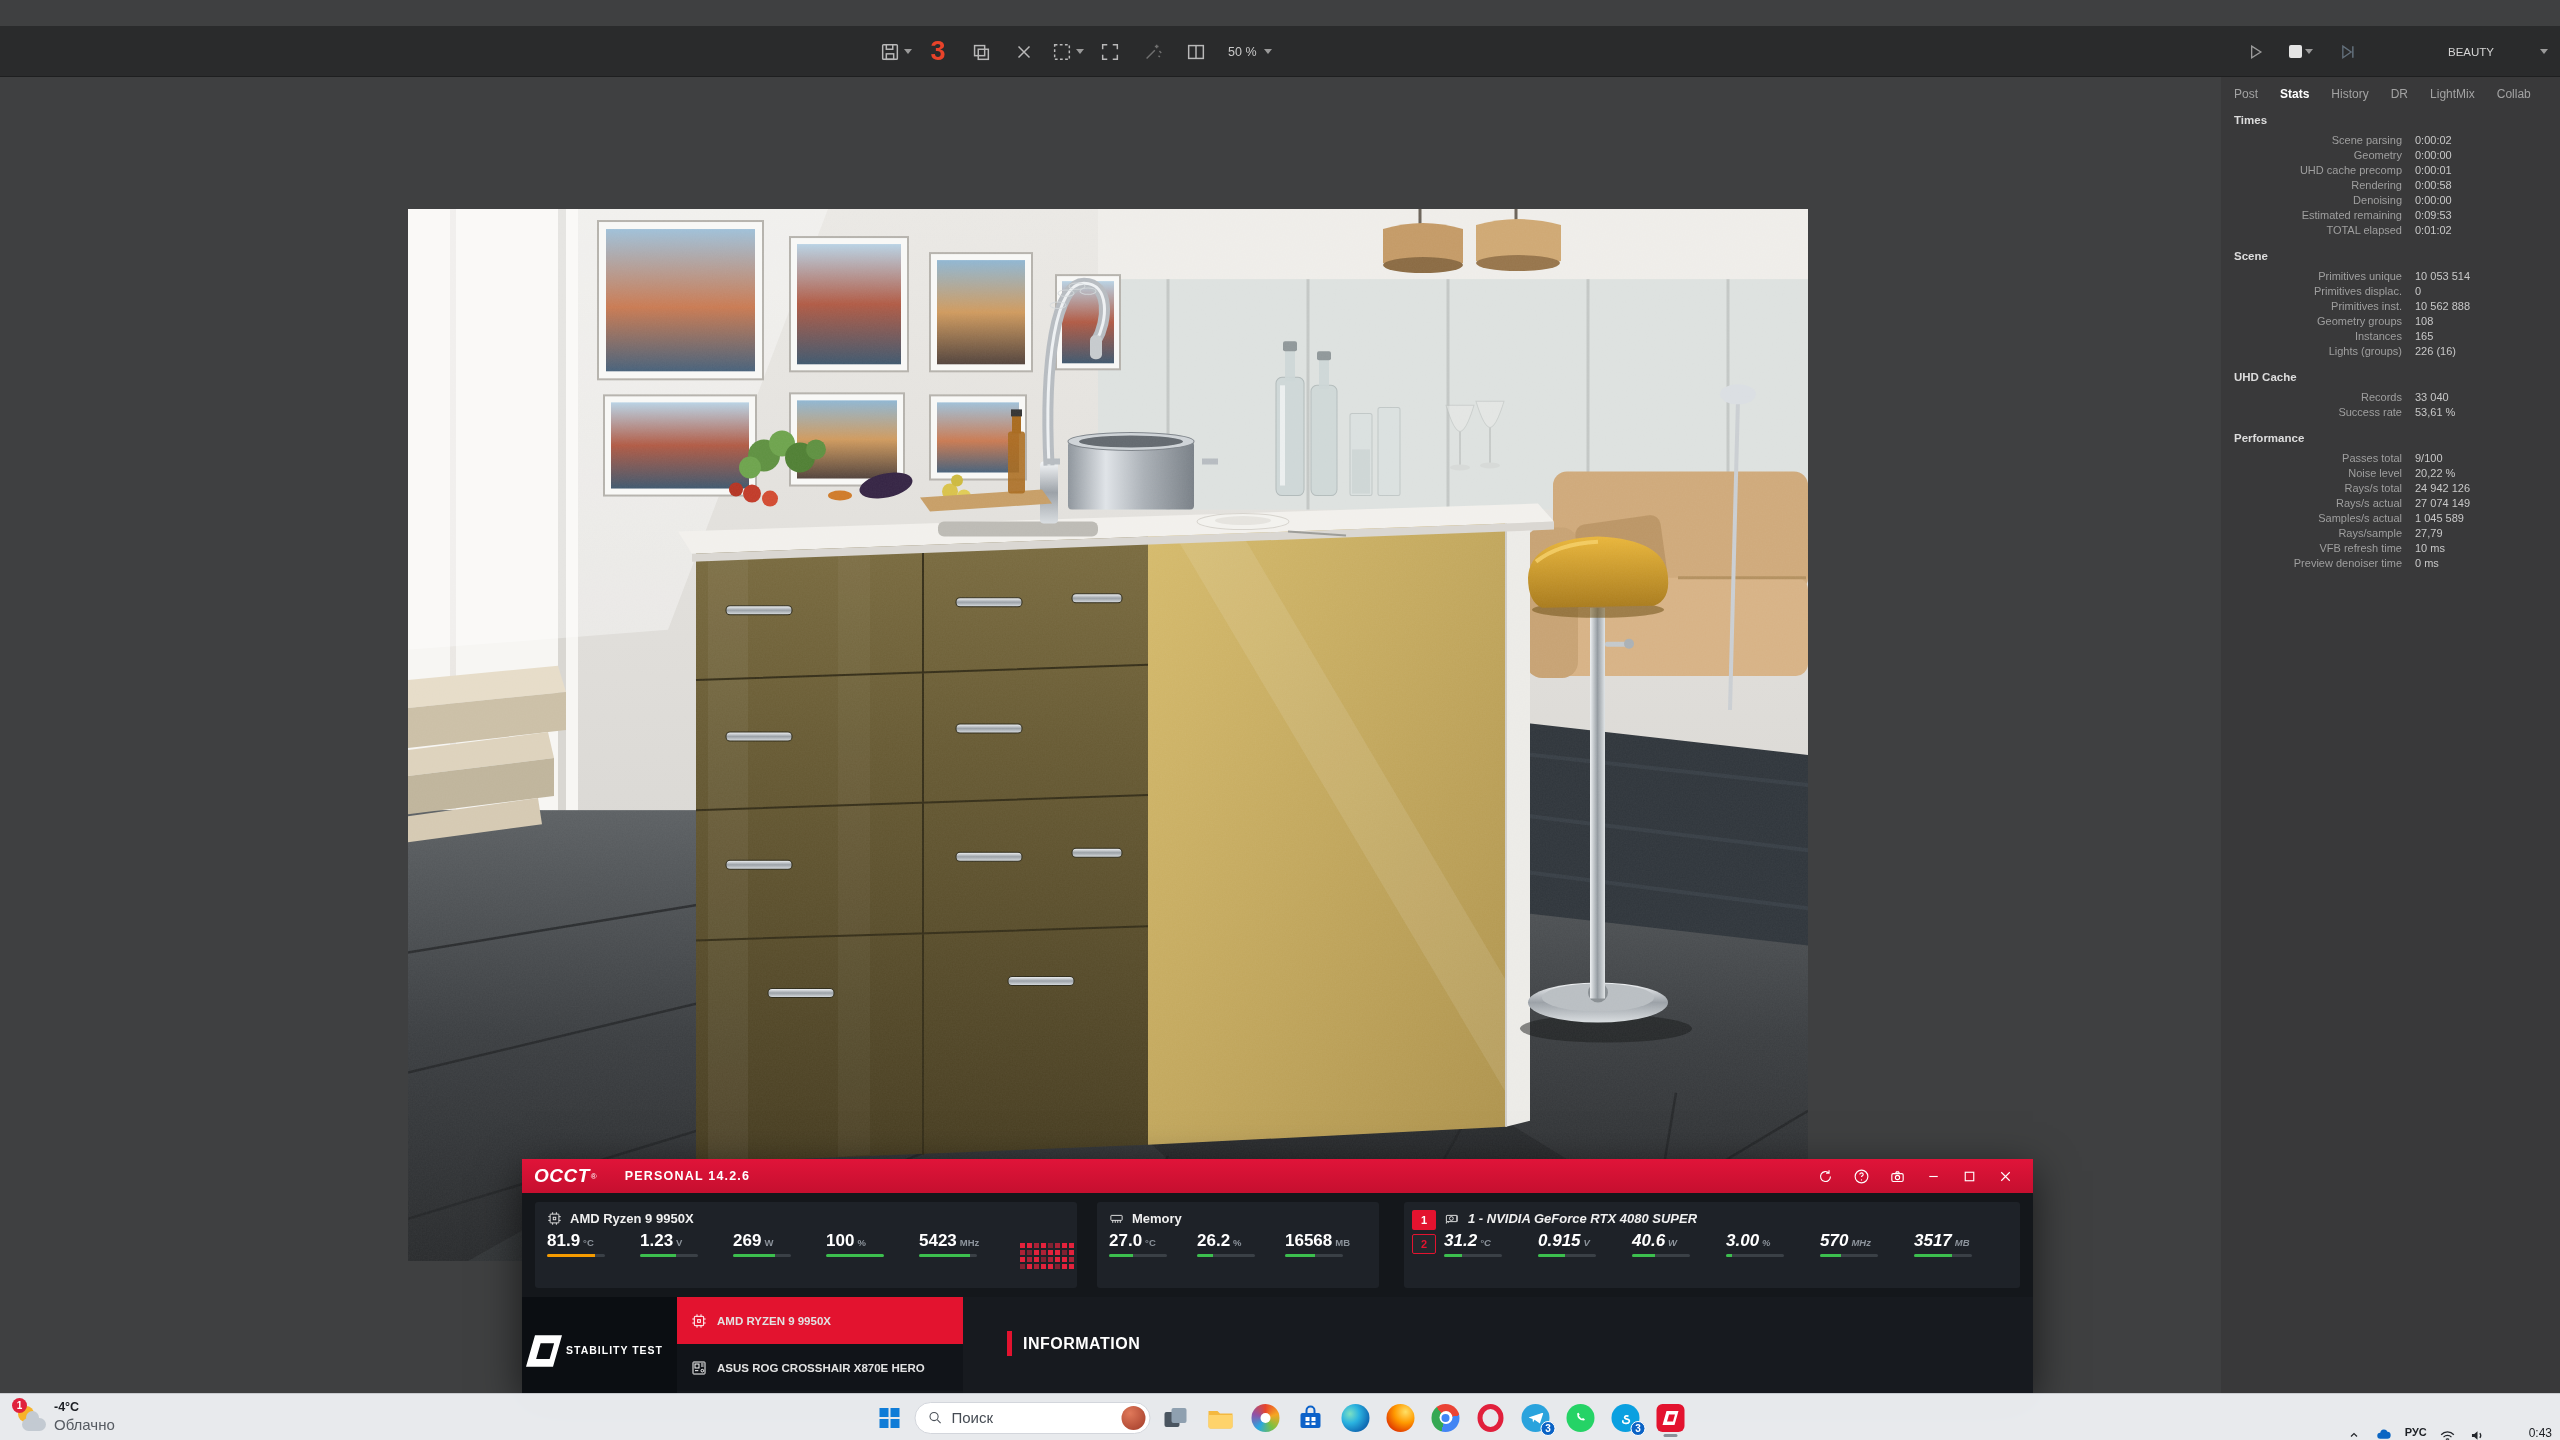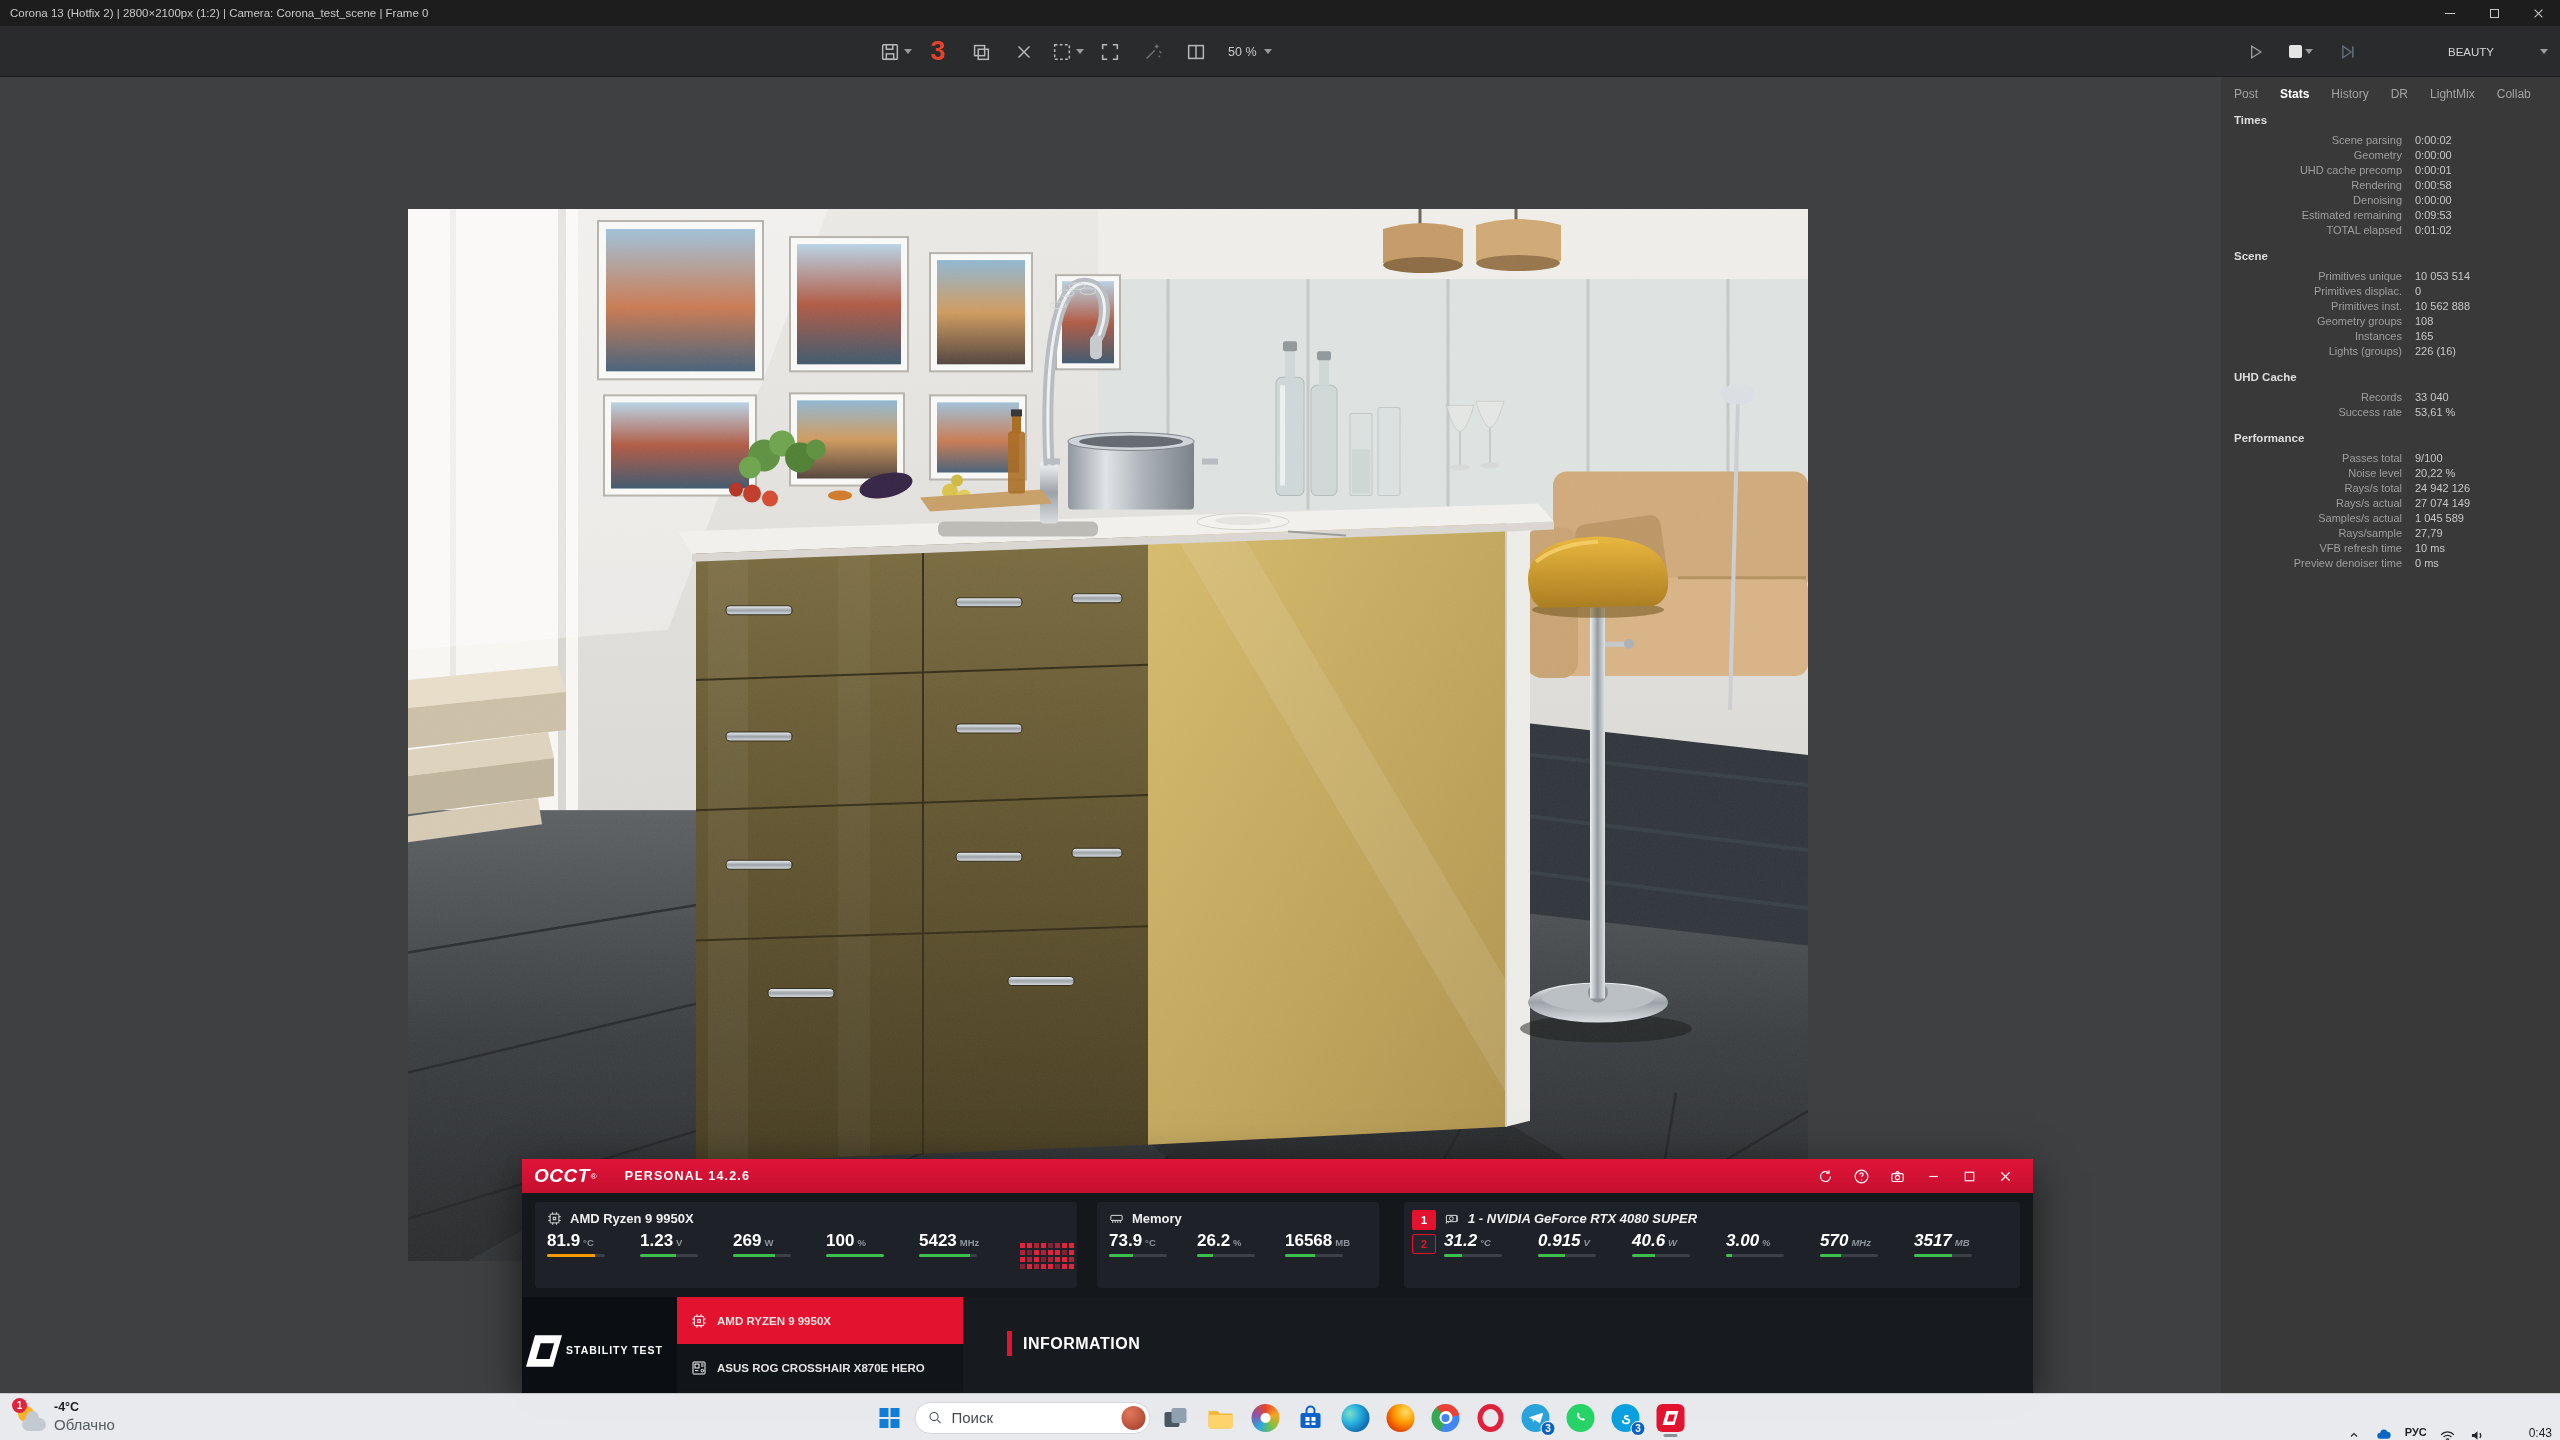--- a/index.html
+++ b/index.html
@@ -131,34 +131,20 @@
   .lang { font-size:11px; font-weight:600; color:#1d2025; }
   .clock { text-align:right; line-height:1.3; color:#1b1e23; }
   .t-time { font-size:12px; }
   .t-date { font-size:11px; }
 </style>
 </head>
 <body>
 
 <div id="screen">
 
-  <div class="titlebar">
-    <span>Corona 13 (Hotfix 2) | 2800×2100px (1:2) | Camera: Corona_test_scene | Frame 0</span>
-    <div class="win-controls">
-      <div class="win-btn">
-          <span class="g-min"></span>
-        </div>
-      <div class="win-btn">
-          <span class="g-max"></span>
-        </div>
-      <div class="win-btn">
-          <span class="g-close"></span>
-        </div>
-    </div>
-  </div>
 
   <div class="toolbar">
     <div class="tool-group">
       <div class="tool-btn">
         <svg width="22" height="22" viewBox="0 0 24 24">
             <rect x="4" y="4" width="16" height="16" rx="1"></rect>
             <path d="M8,4 v5 h7 v-5"></path>
             <rect x="8" y="14" width="8" height="6"></rect>
           </svg>
         <span class="caret"></span>
@@ -692,21 +678,21 @@
 
       <div class="mon mon-mem">
         <div class="mon-head">
           <svg width="15" height="15" viewBox="0 0 24 24">
               <rect x="3" y="7" width="18" height="8" rx="1"></rect>
               <path d="M6,15 v4 M10,15 v4 M14,15 v4 M18,15 v4"></path>
             </svg>
           <span>Memory</span>
         </div>
         <div class="metrics">
-          <div class="metric"><span class="mval">73.9</span><span class="munit">°C</span><div class="mbar">
+          <div class="metric"><span class="mval">27.0</span><span class="munit">°C</span><div class="mbar">
                 <i style="width:41%"></i>
               </div></div>
           <div class="metric"><span class="mval">26.2</span><span class="munit">%</span><div class="mbar">
                 <i style="width:27%"></i>
               </div></div>
           <div class="metric"><span class="mval">16568</span><span class="munit">MB</span><div class="mbar">
                 <i style="width:52%"></i>
               </div></div>
         </div>
       </div>

